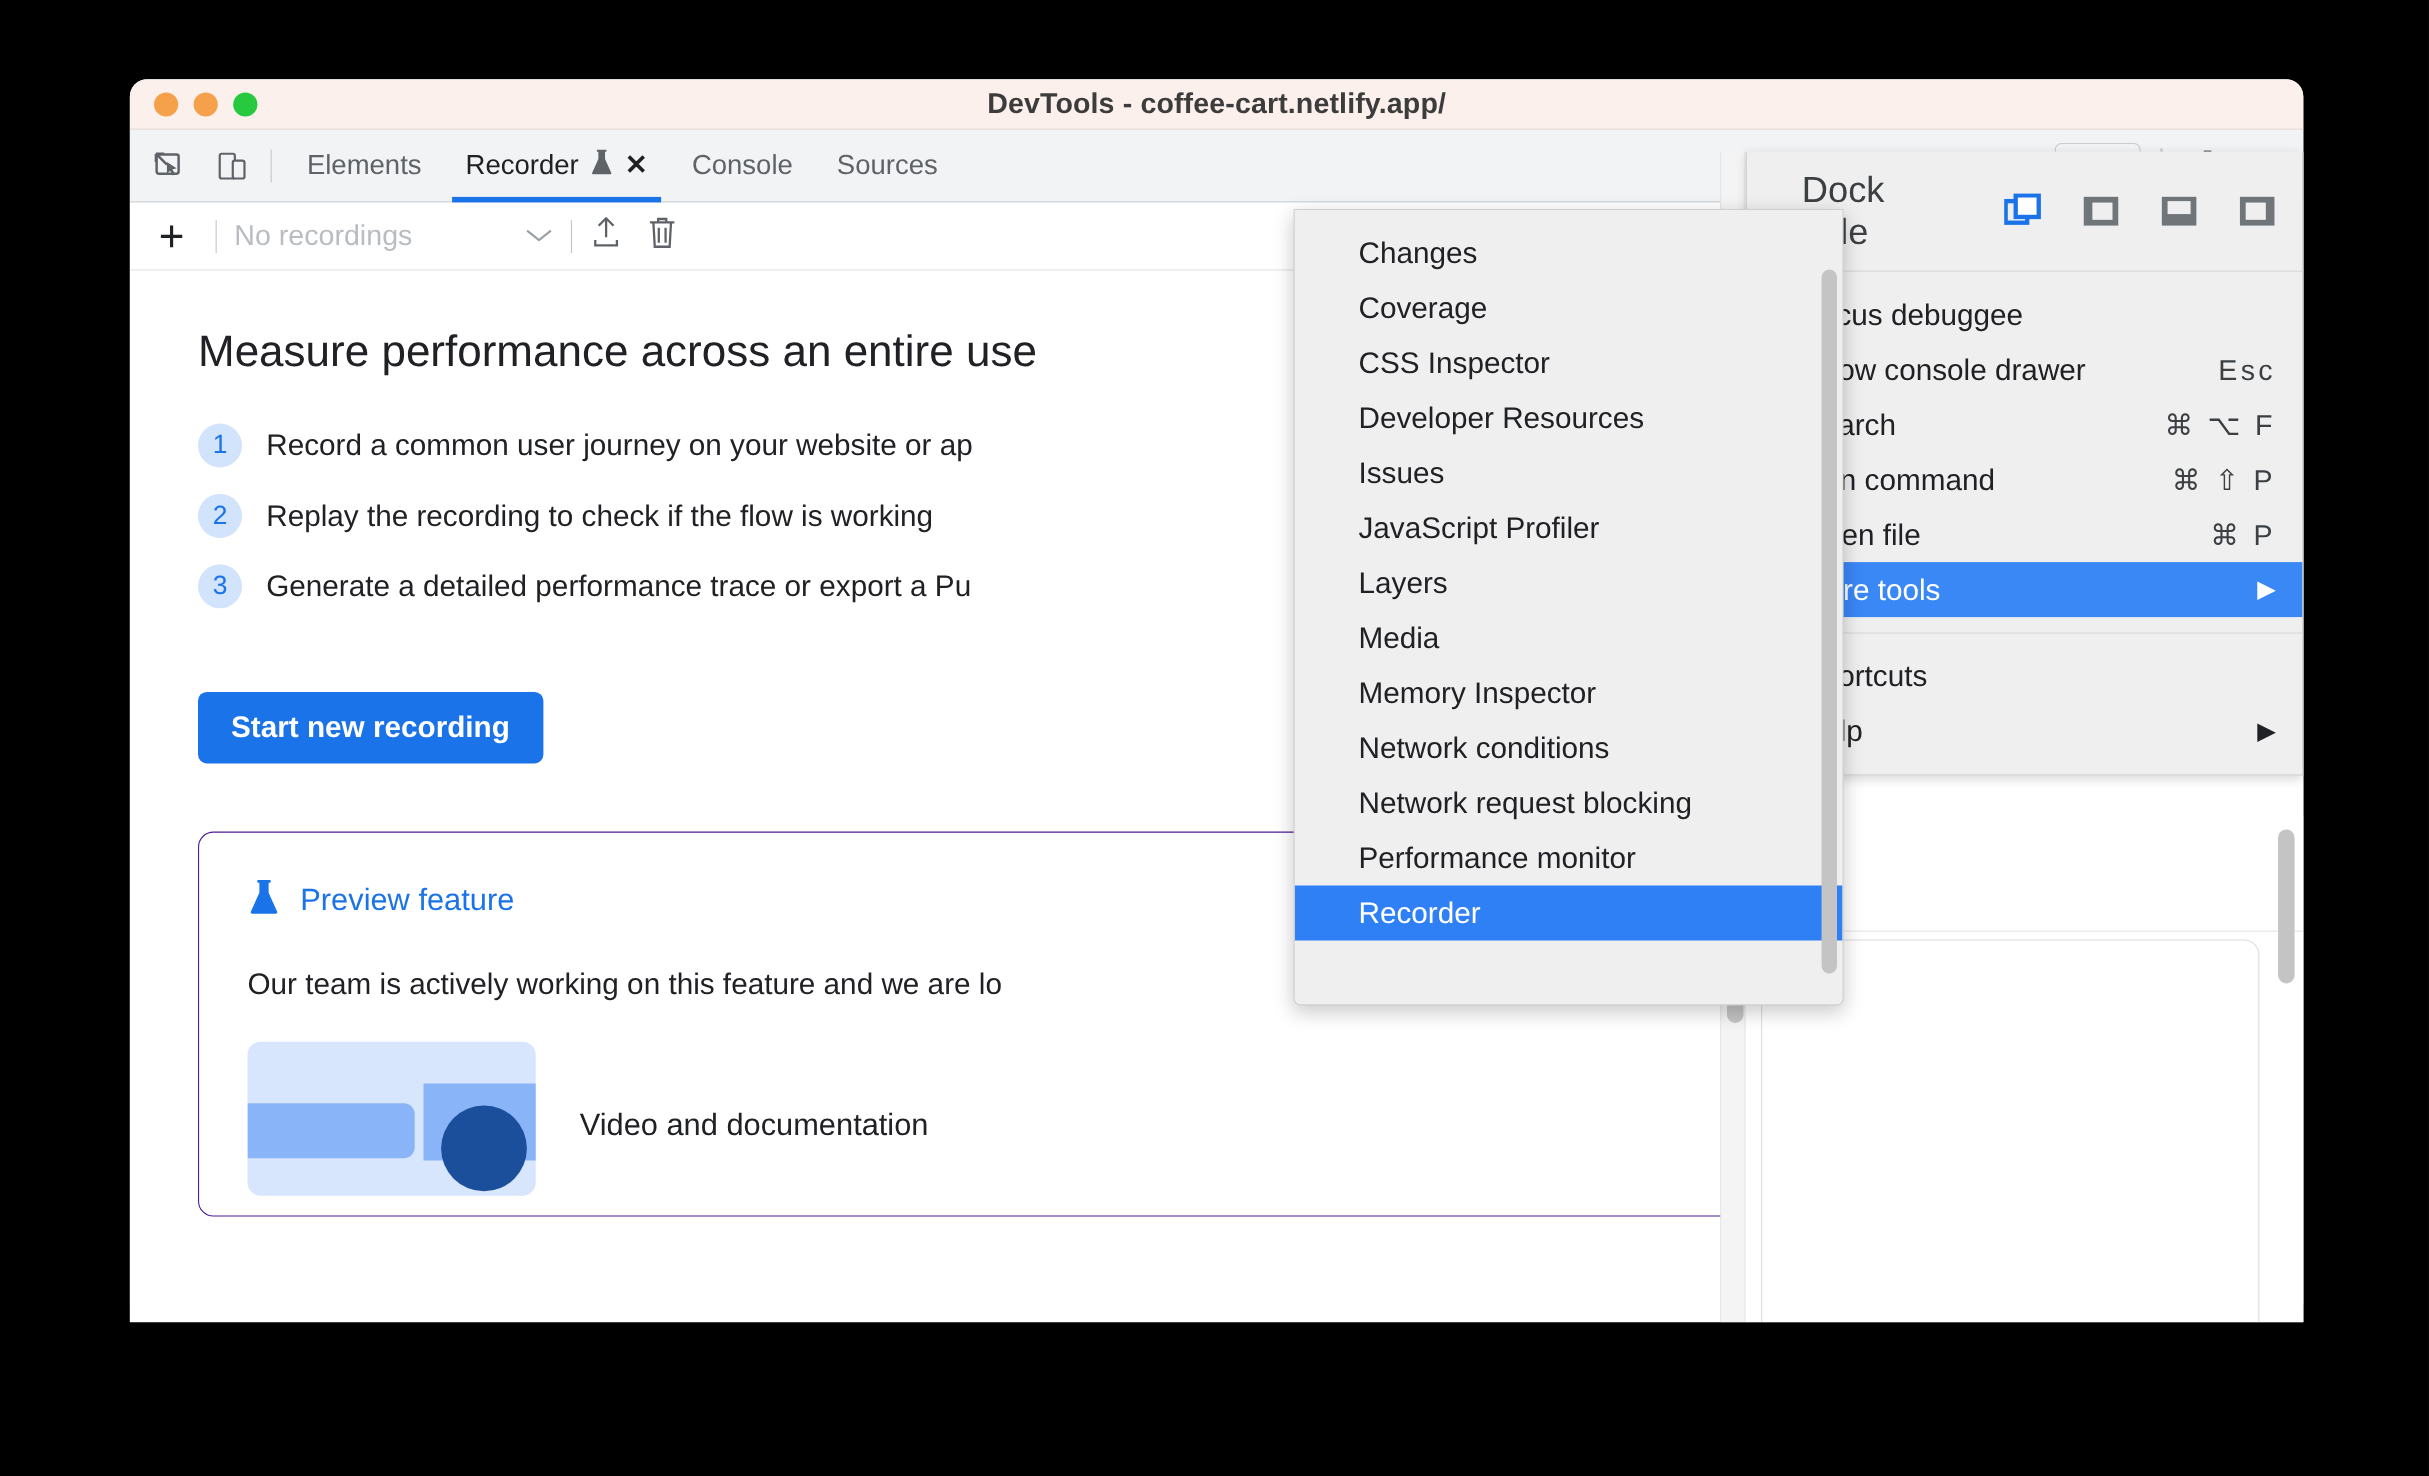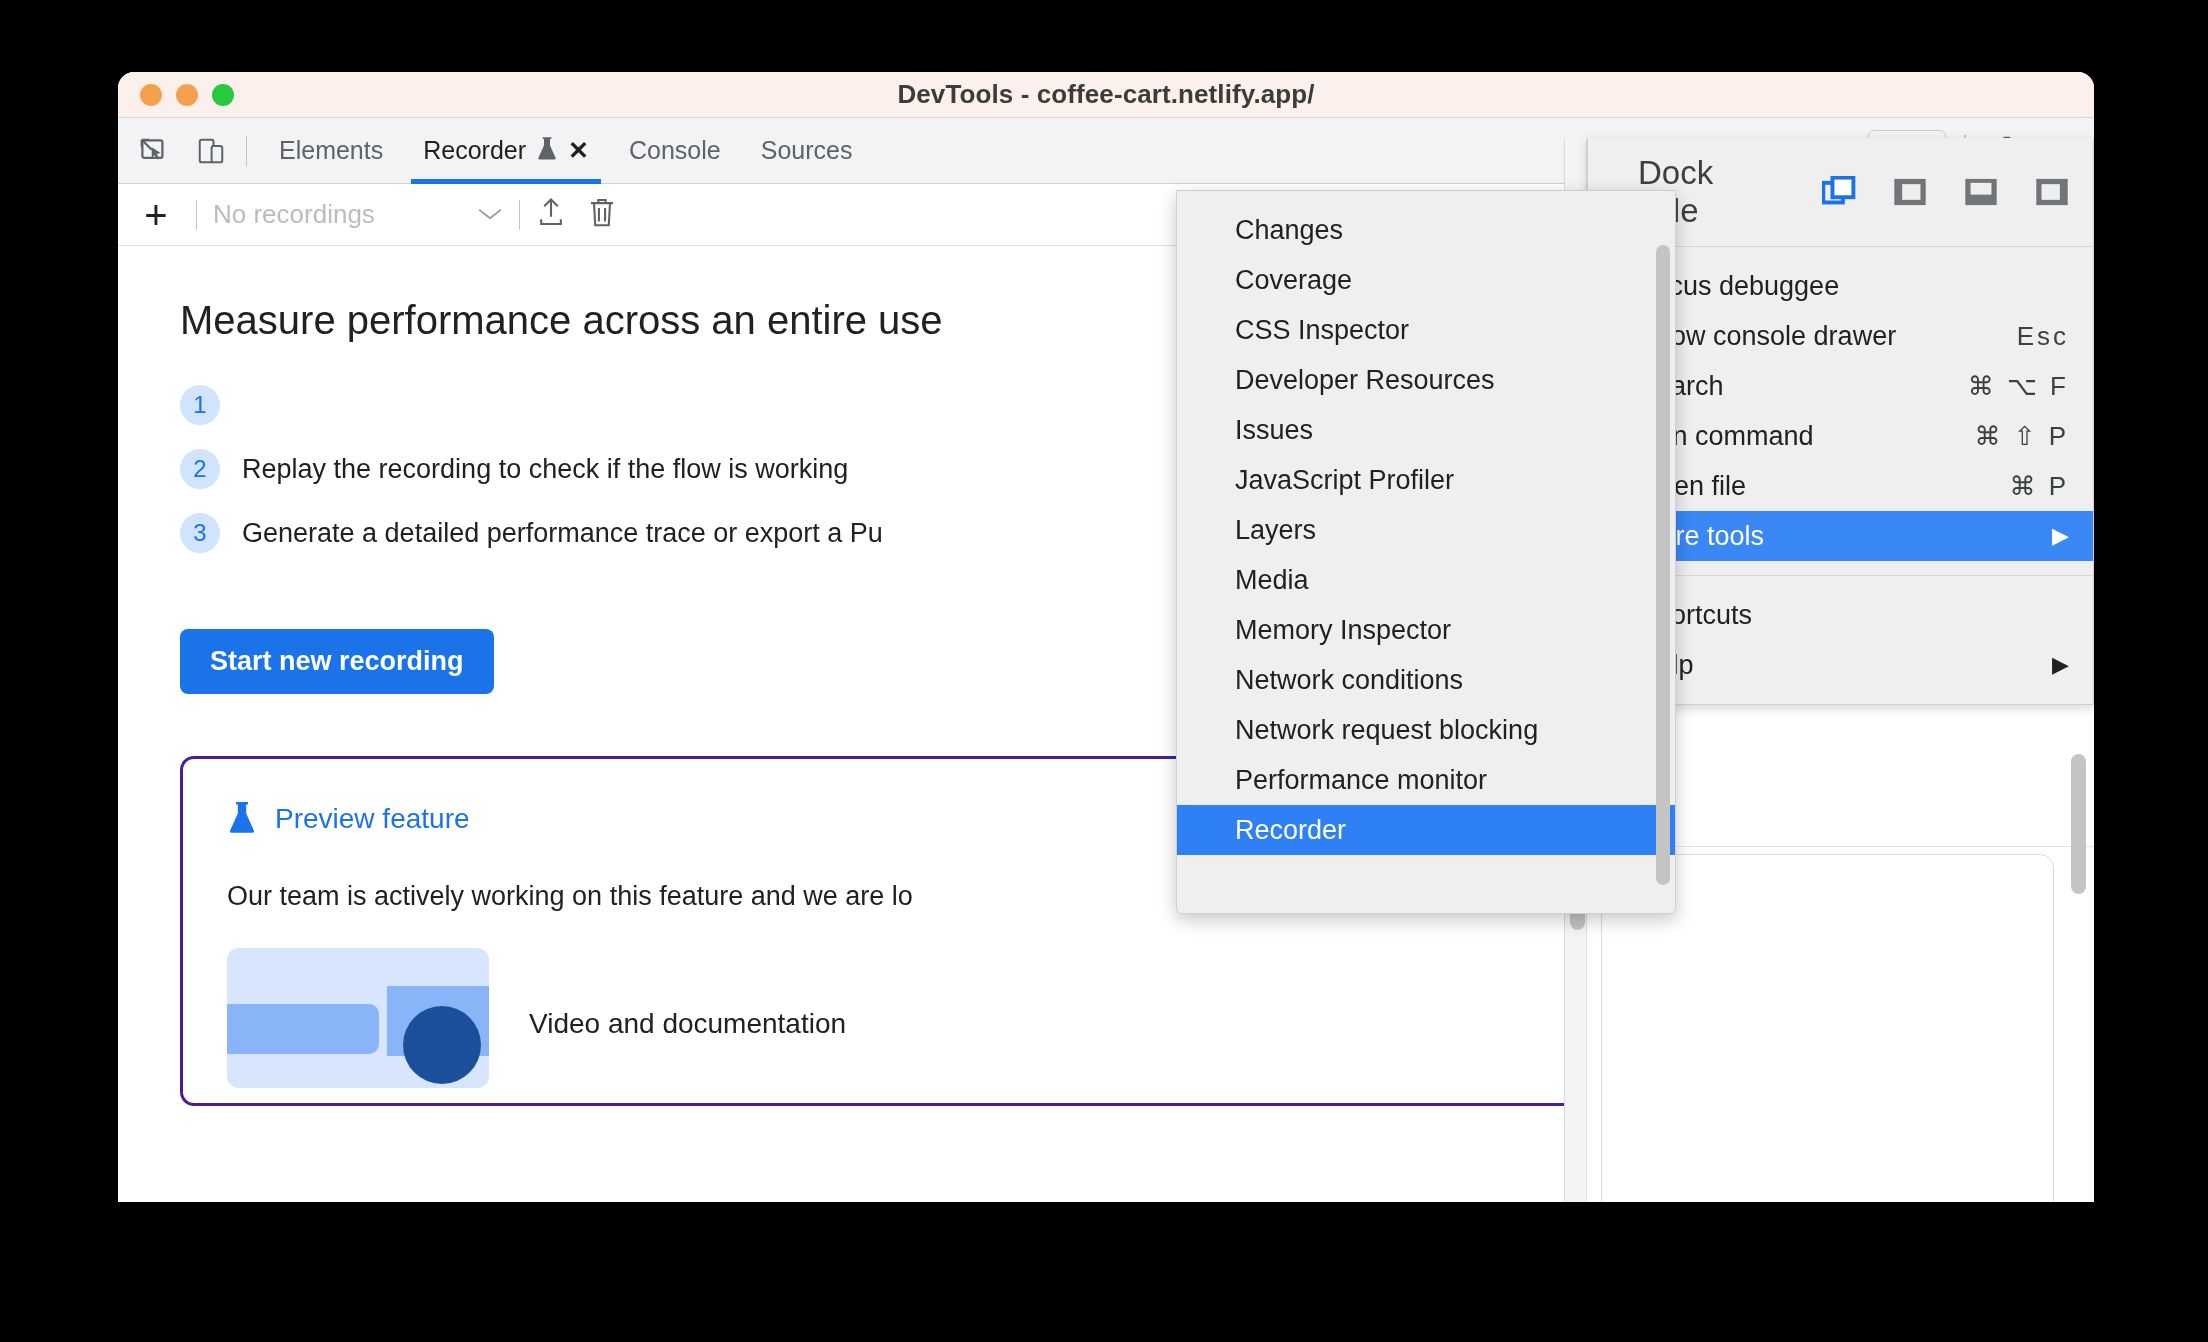--- a/index.html
+++ b/index.html
@@ -124,21 +124,21 @@
   }
   .step .txt { font-size: 27px; color: #202124; white-space: nowrap; }
   #start-btn {
     margin: 52px 0 0 62px;
     background: #1a73e8; color: #fff; border: none;
     font-size: 27px; font-family: inherit; font-weight: bold;
     padding: 17px 30px; border-radius: 8px; cursor: pointer;
   }
   #preview-card {
     margin: 62px 62px 0 62px;
-    border: 3px solid #4c1d95; border-radius: 14px;
+    border: 1px solid #4c1d95; border-radius: 14px;
     padding: 40px 44px 0 44px;
     height: 350px; overflow: hidden;
   }
   #preview-head { display: flex; align-items: center; gap: 18px; }
   #preview-head .pv-label { font-size: 28px; color: #1a73e8; }
   #preview-body {
     margin-top: 42px; font-size: 27px; color: #202124; white-space: nowrap;
   }
   #video-row { margin-top: 36px; display: flex; align-items: center; gap: 40px; }
   #video-thumb {
@@ -357,20 +357,21 @@
       </span>
     </div>
   </div>
 
   <div id="content">
     <h1 id="headline">Measure performance across an entire use</h1>
 
     <div id="steps">
       <div class="step">
         <div class="num">1</div>
+        <div class="txt">Record a common user journey on your website or ap</div>
       </div>
       <div class="step">
         <div class="num">2</div>
         <div class="txt">Replay the recording to check if the flow is working</div>
       </div>
       <div class="step">
         <div class="num">3</div>
         <div class="txt">Generate a detailed performance trace or export a Pu</div>
       </div>
     </div>

